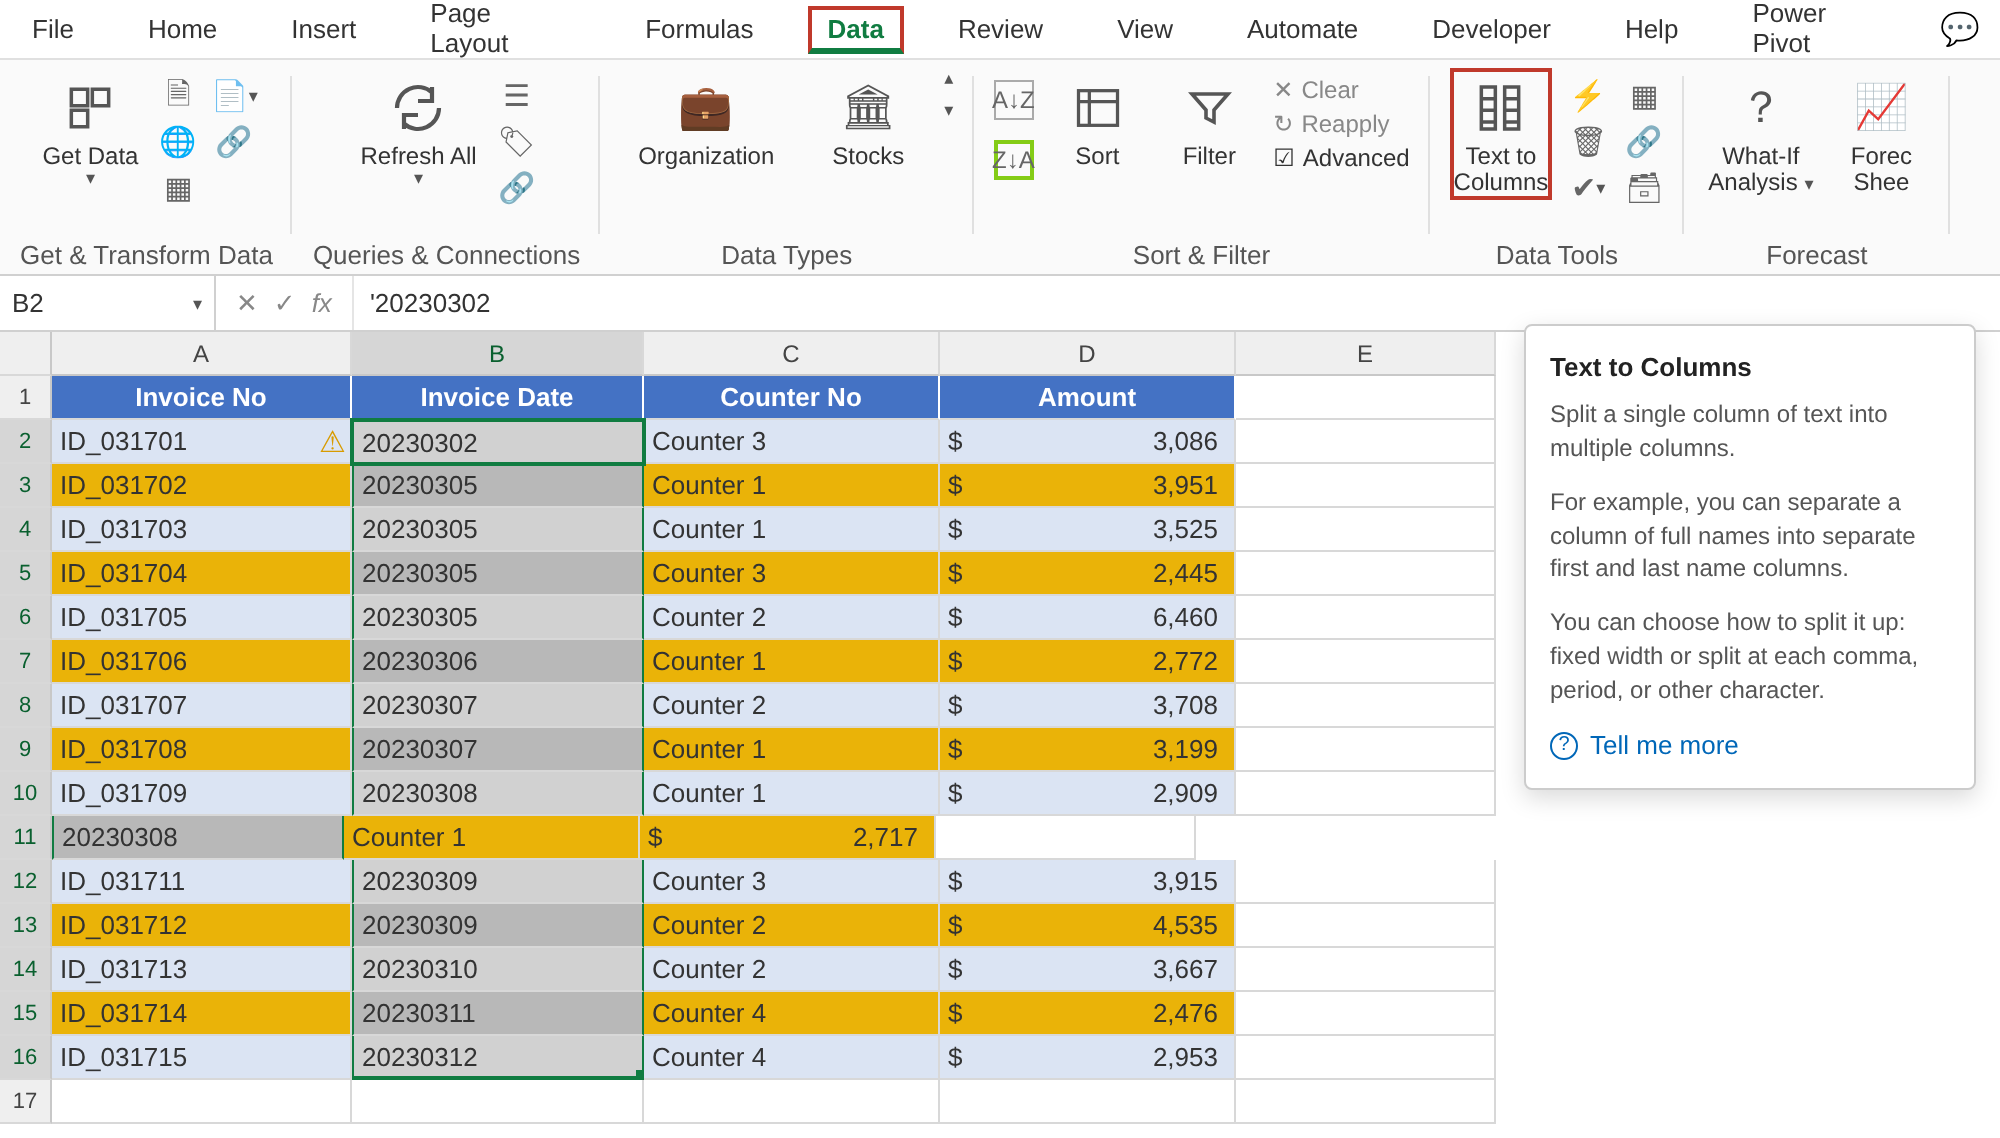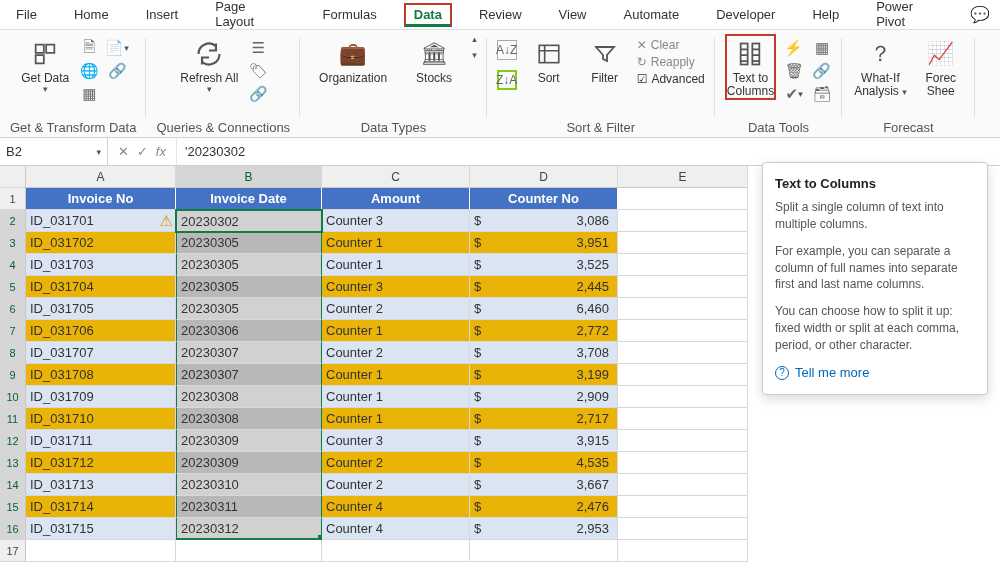--- a/index.html
+++ b/index.html
@@ -489,22 +489,22 @@
     <div class="colheads">
       <div class="colh wA">A</div>
       <div class="colh wB sel">B</div>
       <div class="colh wC">C</div>
       <div class="colh wD">D</div>
       <div class="colh wE">E</div>
     </div>
     <div class="row">
       <div class="cell th wA">Invoice No</div>
       <div class="cell th wB">Invoice Date</div>
+      <div class="cell th wC">Counter No</div>
       <div class="cell th wD">Amount</div>
-      <div class="cell th wC">Counter No</div>
       <div class="cell wE"></div>
     </div>
     <div id="data-rows">
         <div class="row">
           <div class="cell wA shade-a">ID_031701<span class="warning-tri">⚠</span></div>
           <div class="cell wB shade-b2 colB-sel first active">20230302</div>
           <div class="cell wC shade-a">Counter 3</div>
           <div class="cell wD shade-a amount">
             <span>$</span>
             <span>3,086</span>
@@ -585,21 +585,20 @@
           <div class="cell wA shade-a">ID_031709</div>
           <div class="cell wB shade-b2 colB-sel">20230308</div>
           <div class="cell wC shade-a">Counter 1</div>
           <div class="cell wD shade-a amount">
             <span>$</span>
             <span>2,909</span>
           </div>
           <div class="cell wE"></div>
         </div>
         <div class="row">
-          <div class="cell wA shade-a2">ID_031710</div>
           <div class="cell wB shade-b1 colB-sel">20230308</div>
           <div class="cell wC shade-a2">Counter 1</div>
           <div class="cell wD shade-a2 amount">
             <span>$</span>
             <span>2,717</span>
           </div>
           <div class="cell wE"></div>
         </div>
         <div class="row">
           <div class="cell wA shade-a">ID_031711</div>

